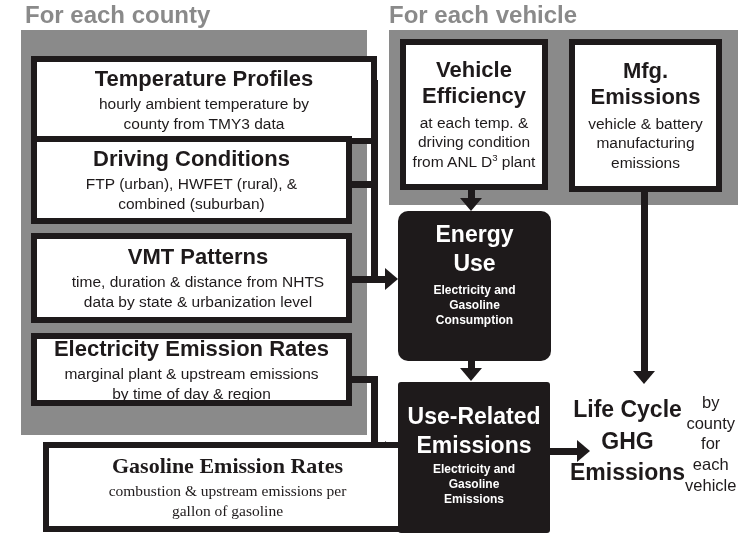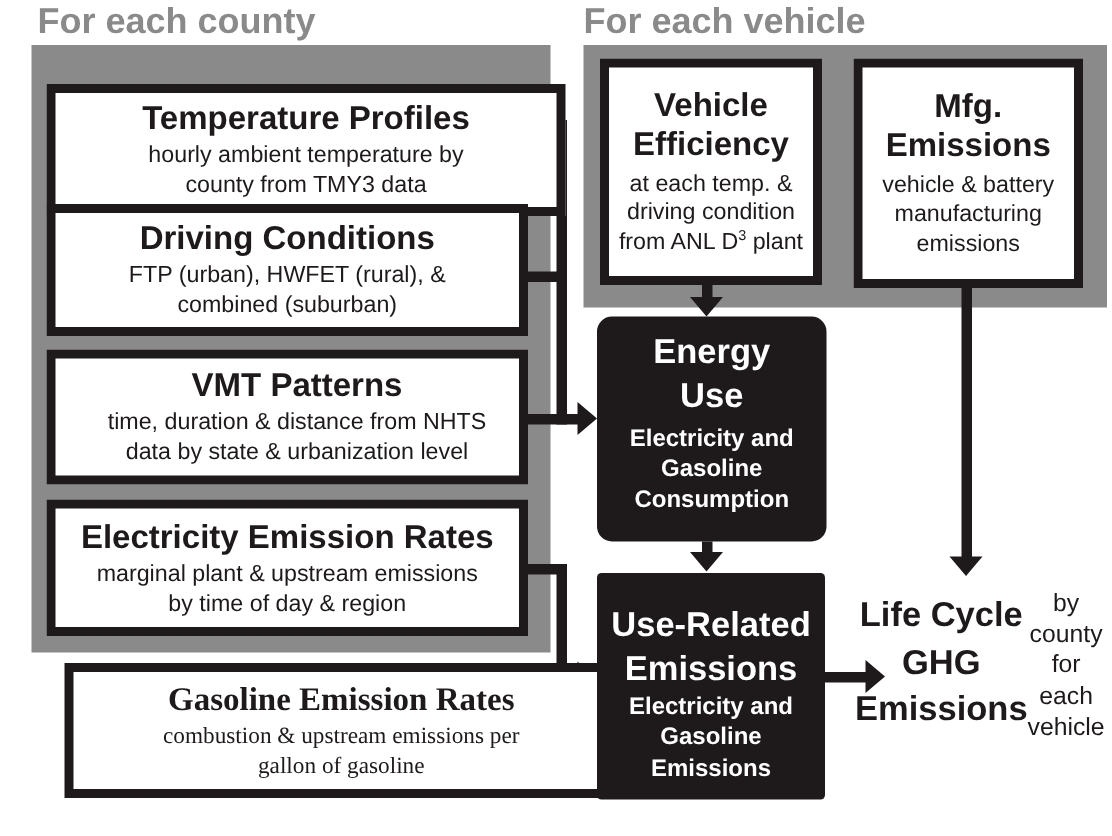--- a/index.html
+++ b/index.html
@@ -24,21 +24,21 @@
     justify-content:center;text-align:center;
   }
   .wbox .t{font-size:22px;font-weight:bold;line-height:1.15;white-space:nowrap;}
   .wbox .d{font-size:15.5px;line-height:1.28;margin-top:3px;}
   .vbox .t{white-space:normal;line-height:1.2;}
   .bbox{
     position:absolute;background:var(--ink);color:var(--white);box-sizing:border-box;
     display:flex;flex-direction:column;align-items:center;text-align:center;
   }
   .bbox .t{font-size:23px;font-weight:bold;line-height:1.26;margin-top:9px;}
-  .bbox .s{font-size:16px;font-weight:bold;line-height:1.27;margin-top:5px;}
+  .bbox .s{font-size:12px;font-weight:bold;line-height:1.27;margin-top:5px;}
   .outlab{
     position:absolute;text-align:center;display:flex;flex-direction:row;align-items:center;
   }
   .outlab .t{font-size:23px;font-weight:bold;line-height:1.38;}
   .outlab .s{font-size:16.5px;line-height:1.25;margin-top:4px;}
   .ln{position:absolute;background:var(--ink);}
   .ah{position:absolute;width:0;height:0;}
   .ah.right{border-top:11px solid transparent;border-bottom:11px solid transparent;border-left:13px solid var(--ink);}
   .ah.down{border-left:11px solid transparent;border-right:11px solid transparent;border-top:13px solid var(--ink);}
   sup{font-size:0.62em;vertical-align:super;line-height:0;} .mw230{max-width:232px;} .mw270{max-width:272px;}
@@ -88,21 +88,21 @@
   <div class="wbox" style="left:31px;top:136px;width:321px;height:88px;">
     <div class="t">Driving Conditions</div>
     <div class="d mw230">FTP (urban), HWFET (rural), &amp; combined (suburban)</div>
   </div>
 
   <div class="wbox" style="left:31px;top:233px;width:321px;height:90px;padding-left:13px;">
     <div class="t">VMT Patterns</div>
     <div class="d mw270">time, duration &amp; distance from NHTS data by state &amp; urbanization level</div>
   </div>
 
-  <div class="wbox" style="left:31px;top:333px;width:321px;height:91px;">
+  <div class="wbox" style="left:31px;top:333px;width:321px;height:73px;">
     <div class="t">Electricity Emission Rates</div>
     <div class="d mw270">marginal plant &amp; upstream emissions by time of day &amp; region</div>
   </div>
 
   <div class="wbox" style="left:43px;top:442px;width:369px;height:90px;font-family:Liberation Serif, serif;">
     <div class="t">Gasoline Emission Rates</div>
     <div class="d mw250">combustion &amp; upstream emissions per gallon of gasoline</div>
   </div>
 
   <div class="wbox vbox" style="left:400px;top:39px;width:148px;height:151px;">

